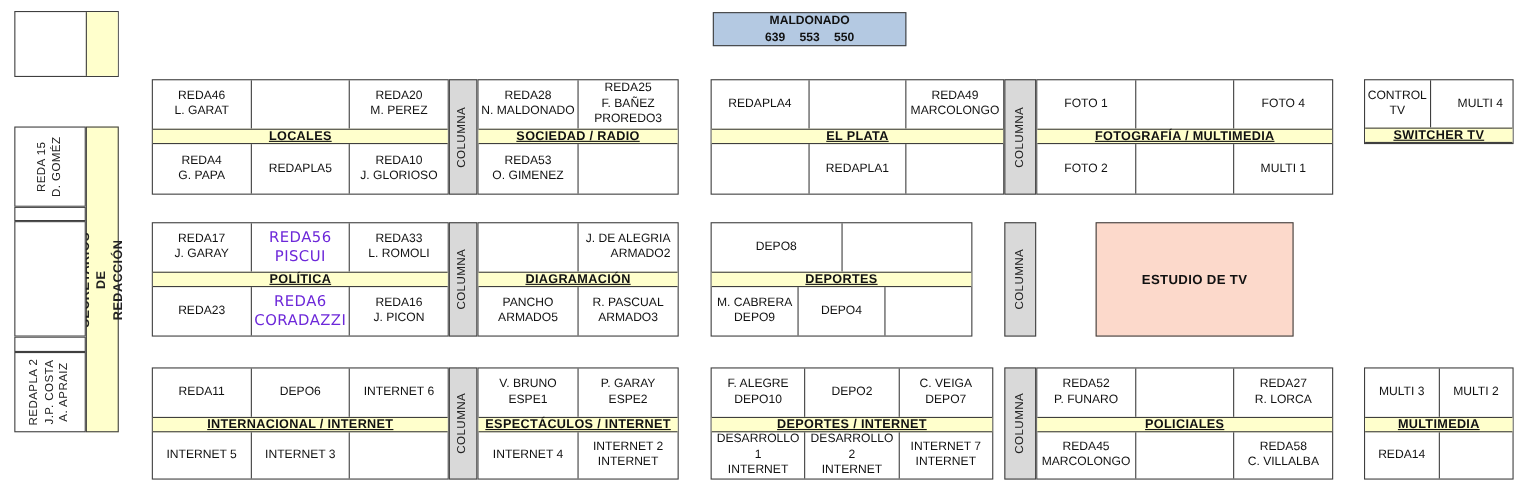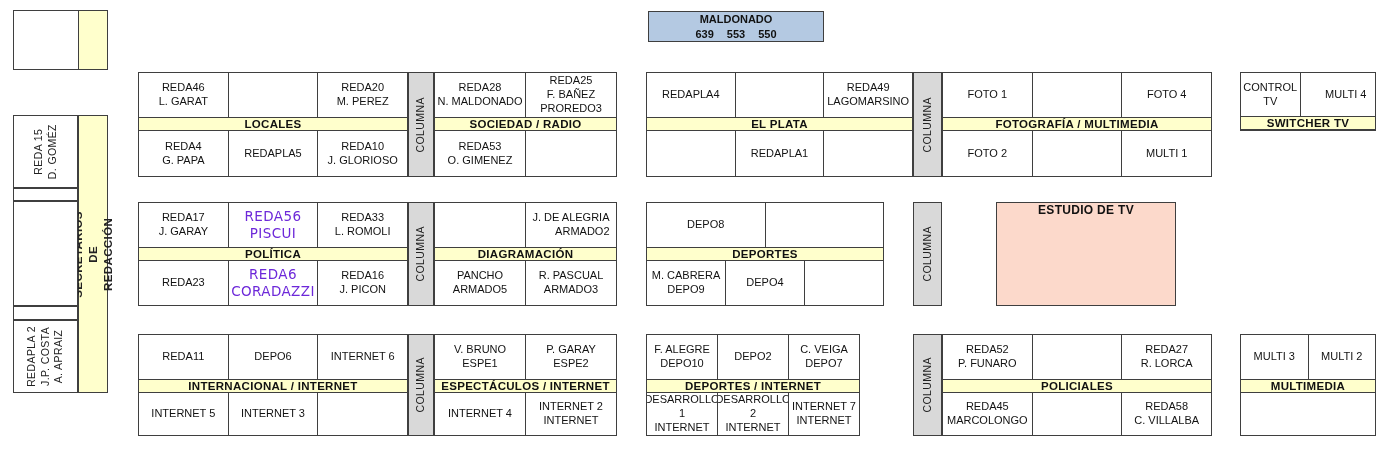--- a/index.html
+++ b/index.html
@@ -21,21 +21,21 @@
     font-size:11px; color:#121212; line-height:1.25; white-space:pre-line;
     overflow:hidden;
   }
   .cell:last-child { border-right:none; }
   .cell.alt { font-size:13.5px; color:#6d28d9; font-family:"DejaVu Sans", sans-serif; letter-spacing:0.4px; }
   .band {
     flex:0 0 14px; box-sizing:border-box;
     border-top:1px solid var(--border-dark); border-bottom:1px solid var(--border-dark);
     background:var(--band-yellow);
     display:flex; align-items:center; justify-content:center;
-    font-weight:bold; font-size:11.5px; color:#111; letter-spacing:0.3px;
+    font-weight:bold; font-size:11.5px; color:#111; letter-spacing:0.3px;text-decoration:underline;
   }
 
   
   .colstrip {
     background:var(--column-gray); border:1.5px solid var(--border-dark);
     display:flex; align-items:center; justify-content:center; overflow:visible;
   }
   .vtext {
     transform:rotate(-90deg); transform-origin:center;
     white-space:pre-line; text-align:center; font-size:10.5px; color:#222;
@@ -47,21 +47,21 @@
   #printers-box {
     left:648px; top:11px; width:176px; height:31px;
     background:var(--printer-blue);
     display:flex; flex-direction:column; align-items:center; justify-content:center;
     font-weight:bold; font-size:11px; color:#111; line-height:1.3;
   }
   #printers-box .nums { word-spacing:10px; }
   #studio-box {
     left:996px; top:202px; width:180px; height:104px;
     background:var(--studio-pink);
-    display:flex; align-items:flex-start; justify-content:center;
+    display:flex; align-items:center; justify-content:center;
     font-weight:bold; font-size:12px; color:#111; letter-spacing:0.3px;
   }
   #topleft-box { left:13px; top:10px; width:95px; height:60px; background:#fff; }
   #topleft-yellow {
     position:absolute; right:0; top:0; width:29px; height:100%;
     background:var(--band-yellow); border-left:1.5px solid var(--border-dark);
     box-sizing:border-box;
   }
   #sec-strip {
     left:78px; top:115px; width:30px; height:278px;
@@ -136,21 +136,21 @@
         <div class="cell" style="flex: 1 1 0px;">REDA53
 O. GIMENEZ</div>
         <div class="cell" style="flex: 1 1 0px;"></div>
       </div>
     </div>
     <div class="abs outline block" style="left: 646px; top: 72px; width: 267px; height: 105px;">
       <div class="brow fixed">
         <div class="cell" style="flex: 1 1 0px;">REDAPLA4</div>
         <div class="cell" style="flex: 1 1 0px;"></div>
         <div class="cell" style="flex: 1 1 0px;">REDA49
-LAGOMARSINO</div>
+MARCOLONGO</div>
       </div>
       <div class="band">EL PLATA</div>
       <div class="brow grow">
         <div class="cell" style="flex: 1 1 0px;"></div>
         <div class="cell" style="flex: 1 1 0px;">REDAPLA1</div>
         <div class="cell" style="flex: 1 1 0px;"></div>
       </div>
     </div>
     <div class="abs outline block" style="left: 942px; top: 72px; width: 270px; height: 105px;">
       <div class="brow fixed">
@@ -237,21 +237,21 @@
         <div class="cell" style="flex: 1 1 0px;">P. GARAY
 ESPE2</div>
       </div>
       <div class="band">ESPECTÁCULOS / INTERNET</div>
       <div class="brow grow">
         <div class="cell" style="flex: 1 1 0px;">INTERNET 4</div>
         <div class="cell" style="flex: 1 1 0px;">INTERNET 2
 INTERNET</div>
       </div>
     </div>
-    <div class="abs outline block" style="left: 646px; top: 334px; width: 214px; height: 102px;">
+    <div class="abs outline block" style="left: 646px; top: 334px; width: 257px; height: 102px;">
       <div class="brow fixed">
         <div class="cell" style="flex: 1 1 0px;">F. ALEGRE
 DEPO10</div>
         <div class="cell" style="flex: 1 1 0px;">DEPO2</div>
         <div class="cell" style="flex: 1 1 0px;">C. VEIGA
 DEPO7</div>
       </div>
       <div class="band">DEPORTES / INTERNET</div>
       <div class="brow grow">
         <div class="cell" style="flex: 1 1 0px;">DESARROLLO 1
@@ -278,20 +278,24 @@
         <div class="cell" style="flex: 1 1 0px;">REDA58
 C. VILLALBA</div>
       </div>
     </div>
     <div class="abs outline block" style="left: 1240px; top: 334px; width: 136px; height: 102px;">
       <div class="brow fixed">
         <div class="cell" style="flex: 1 1 0px;">MULTI 3</div>
         <div class="cell" style="flex: 1 1 0px;">MULTI 2</div>
       </div>
       <div class="band">MULTIMEDIA</div>
+      <div class="brow grow">
+        <div class="cell" style="flex: 1 1 0px;">REDA14</div>
+        <div class="cell" style="flex: 1 1 0px;"></div>
+      </div>
     </div>
     <div class="abs colstrip" style="left: 408px; top: 72px; width: 26px; height: 105px;">
       <span class="vtext">COLUMNA</span>
     </div>
     <div class="abs colstrip" style="left: 913px; top: 72px; width: 29px; height: 105px;">
       <span class="vtext">COLUMNA</span>
     </div>
     <div class="abs colstrip" style="left: 408px; top: 202px; width: 26px; height: 104px;">
       <span class="vtext">COLUMNA</span>
     </div>

